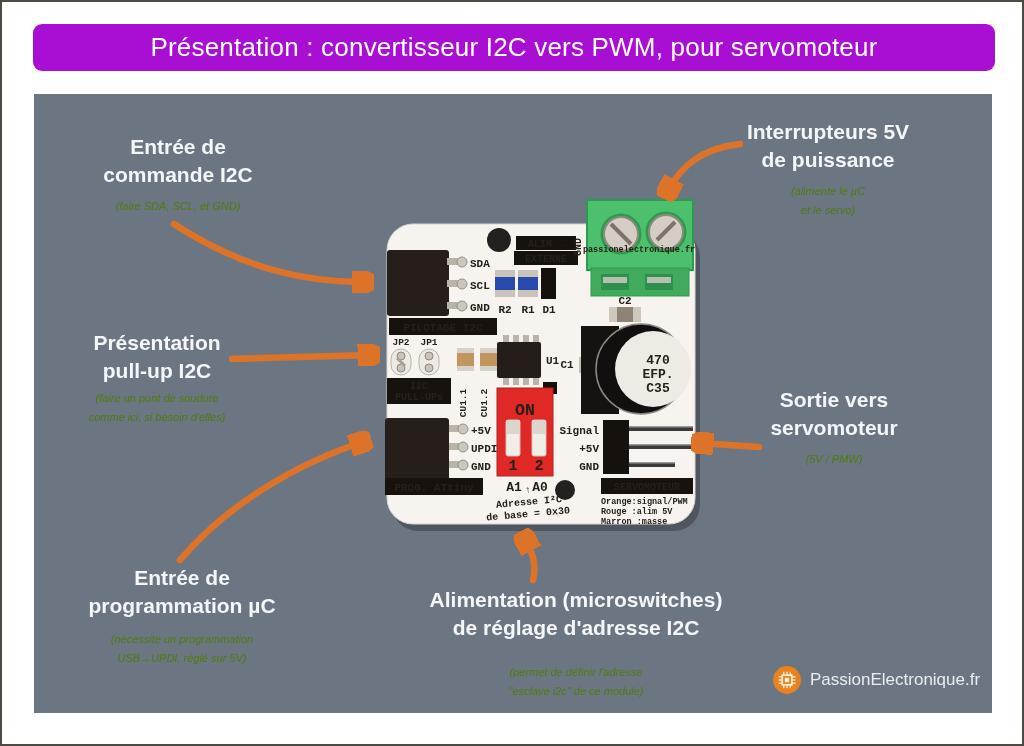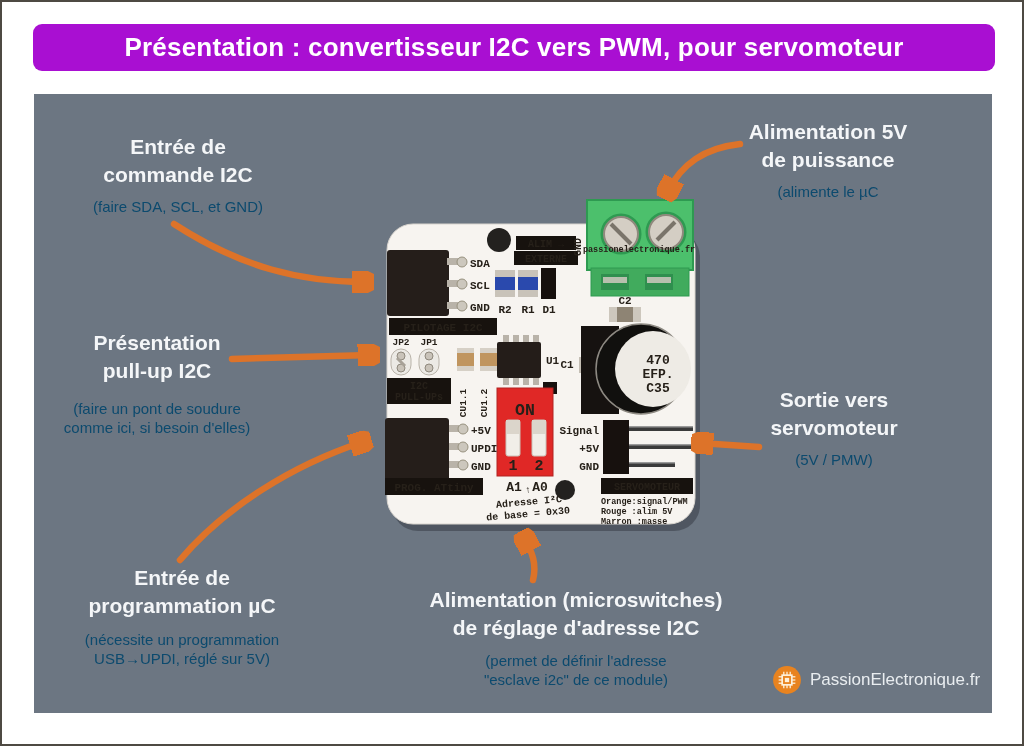--- a/index.html
+++ b/index.html
@@ -1,25 +1,25 @@
 <!DOCTYPE html>
 <html><head>
 <meta charset="utf-8">
 <style>
   html,body{margin:0;padding:0;background:#ffffff;}
   .page{position:relative;width:1024px;height:746px;background:#ffffff;
         border:2px solid #4e4a43;box-sizing:border-box;overflow:hidden;
         font-family:"Liberation Sans",sans-serif;}
   .banner{position:absolute;left:31px;top:22px;width:962px;height:47px;
           background:#a90fd2;border-radius:9px;display:flex;align-items:center;justify-content:center;}
-  .banner-title{color:#ffffff;font-size:26px;font-weight:bold;letter-spacing:.2px;}
+  .banner-title{color:#ffffff;font-size:26px;font-weight:normal;letter-spacing:.2px;}
   .canvas{position:absolute;left:32px;top:92px;width:958px;height:619px;background:#6c7682;}
   .note{position:absolute;text-align:center;color:#f4f6f8;}
   .note-title{font-size:21px;font-weight:bold;line-height:28px;}
-  .note-sub{font-size:15px;line-height:19px;color:#0c4a6e;margin-top:8px;}
+  .note-sub{font-style:italic;font-size:11px;line-height:19px;color:#4d7c0f;margin-top:8px;}
   .arrows{position:absolute;left:0;top:0;width:1024px;height:746px;pointer-events:none;}
   .arrows path{stroke:#dd7329;stroke-width:6.5;fill:none;stroke-linecap:round;}
   .board-svg{position:absolute;left:375px;top:190px;}
   .board-svg text{font-family:"Liberation Mono","DejaVu Sans Mono",monospace;font-weight:bold;fill:#262019;}
   .t11{font-size:11px}.t10{font-size:10px}.t9{font-size:9.5px}.t8{font-size:8.5px}
   .t13{font-size:13px}.t16{font-size:16.5px}.t15{font-size:15px}
   .wt{fill:#ffffff}
   .logo{position:absolute;left:770px;top:663px;display:flex;align-items:center;gap:8px;}
   .logo-text{font-size:17px;color:#e9edf0;}
 </style>
@@ -39,34 +39,35 @@
       <div>Entrée de</div>
       <div>commande I2C</div>
     </div>
     <div class="note-sub">
       <div>(faire SDA, SCL, et GND)</div>
     </div>
   </div>
 
   <div class="note" style="left:676px;top:116px;width:300px">
     <div class="note-title">
-      <div>Alimentation 5V</div>
+      <div>Interrupteurs 5V</div>
       <div>de puissance</div>
     </div>
     <div class="note-sub">
       <div>(alimente le µC</div>
+      <div>et le servo)</div>
     </div>
   </div>
 
   <div class="note" style="left:5px;top:327px;width:300px">
     <div class="note-title">
       <div>Présentation</div>
       <div>pull-up I2C</div>
     </div>
-    <div class="note-sub" style="margin-top:14px">
+    <div class="note-sub" style="margin-top:4px">
       <div>(faire un pont de soudure</div>
       <div>comme ici, si besoin d'elles)</div>
     </div>
   </div>
 
   <div class="note" style="left:682px;top:384px;width:300px">
     <div class="note-title">
       <div>Sortie vers</div>
       <div>servomoteur</div>
     </div>
@@ -84,21 +85,21 @@
       <div>(nécessite un programmation</div>
       <div>USB→UPDI, réglé sur 5V)</div>
     </div>
   </div>
 
   <div class="note" style="left:404px;top:584px;width:340px">
     <div class="note-title">
       <div>Alimentation (microswitches)</div>
       <div>de réglage d'adresse I2C</div>
     </div>
-    <div class="note-sub" style="margin-top:9px">
+    <div class="note-sub" style="margin-top:21px">
       <div>(permet de définir l'adresse</div>
       <div>"esclave i2c" de ce module)</div>
     </div>
   </div>
 
   <svg class="board-svg" width="330" height="342" viewBox="0 0 330 342">
 
     <rect x="15" y="39" width="308" height="300" rx="26" fill="rgba(25,30,36,0.35)"></rect>
     <rect x="10" y="32" width="308" height="300" rx="26" fill="#f7f4f0" stroke="#d9d5cf"></rect>
     <circle cx="122" cy="48" r="12" fill="#23211f"></circle>

